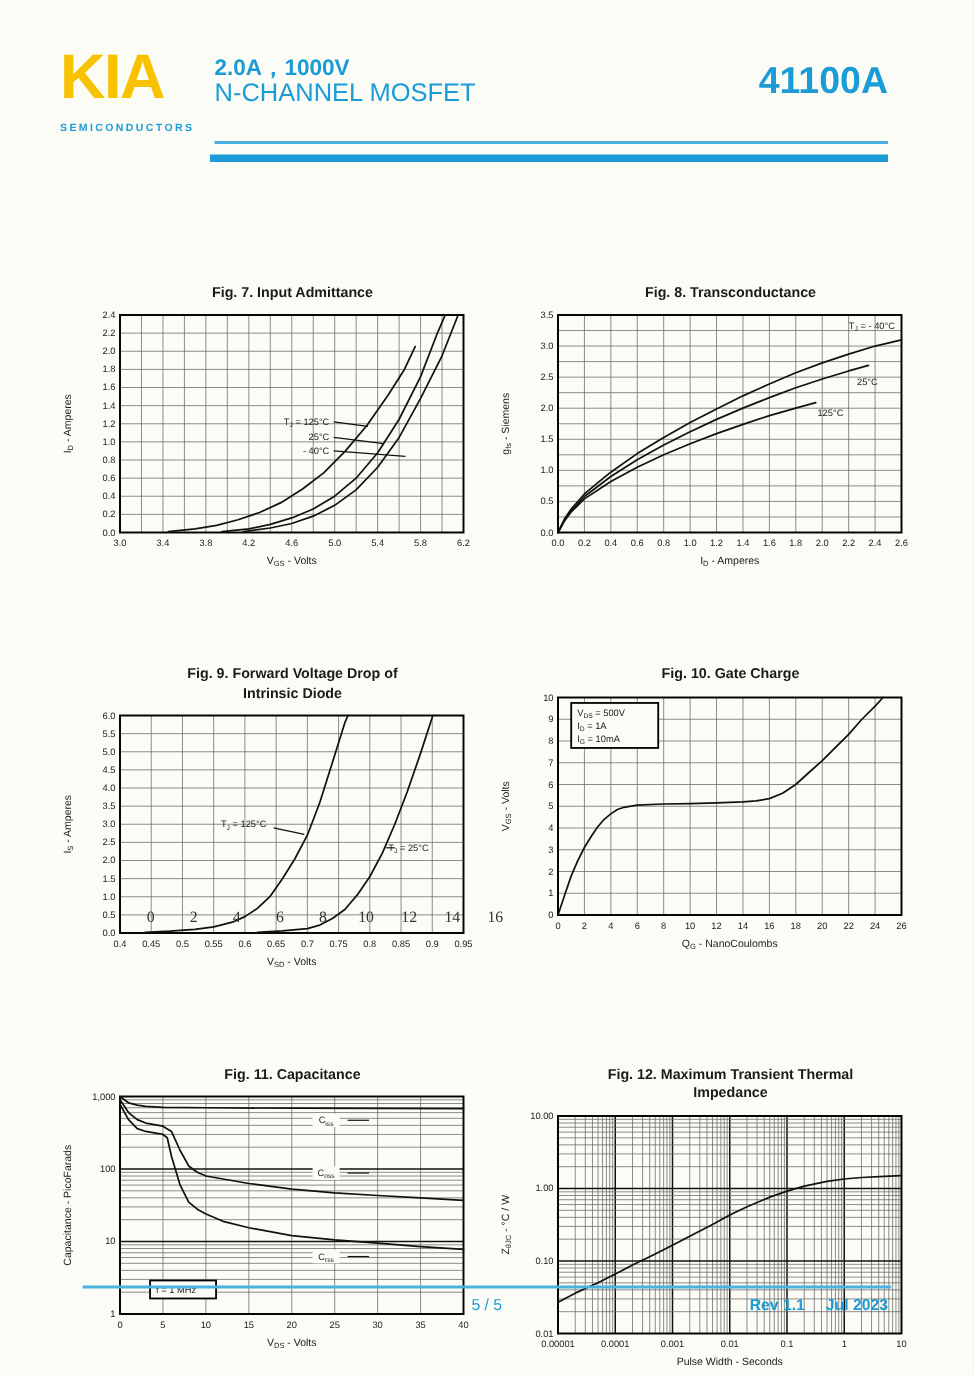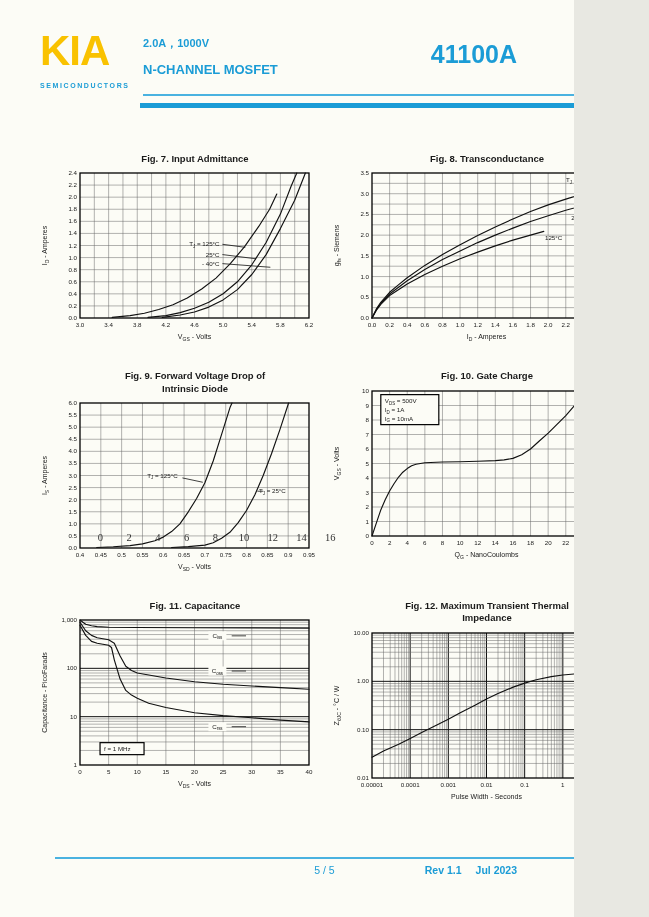--- a/index.html
+++ b/index.html
@@ -1,30 +1,30 @@
 <!DOCTYPE html>
 <html><head>
 <meta charset="utf-8">
 <style>
   html,body{margin:0;padding:0;}
   body{font-family:"Liberation Sans",sans-serif;background:#e8e8e2;}
-  .page{position:relative;width:574px;height:917px;background:#fcfcf6;overflow:hidden;}
+  .page{position:relative;width:649px;height:917px;background:#fcfcf6;overflow:hidden;}
 
   
   .logo{position:absolute;left:40px;top:30px;font-size:42px;font-weight:bold;color:#F9C200;letter-spacing:-1px;line-height:1;}
   .logo-sub{position:absolute;left:40px;top:82px;font-size:7px;font-weight:bold;color:#1B9CD6;letter-spacing:1.6px;}
-  .subtitle1{position:absolute;left:143px;top:36px;font-size:11px;font-weight:bold;color:#1B9CD6;}
-  .subtitle2{position:absolute;left:143px;top:62px;font-size:13px;font-weight:bold;color:#1B9CD6;}
+  .subtitle1{position:absolute;left:143px;top:36px;font-size:15px;font-weight:bold;color:#1B9CD6;}
+  .subtitle2{position:absolute;left:143px;top:52px;font-size:17px;font-weight:normal;color:#1B9CD6;}
   .part-number{position:absolute;right:57px;top:40px;font-size:25px;color:#1B9CD6;font-weight:bold;}
   .rule-thin{position:absolute;left:143px;top:94px;width:449px;height:2px;background:#49b2e0;}
   .rule-thick{position:absolute;left:140px;top:103px;width:452px;height:5px;background:#1B9CD6;}
 
   
   .charts{position:absolute;left:36px;top:153px;width:584px;display:grid;grid-template-columns:292px 292px;row-gap:14px;}
-  .fig{width:284px;}
+  .fig{width:284px;margin-top:37px;}
   .fig-title{font-size:9.5px;font-weight:bold;color:#1a1a1a;text-align:center;white-space:pre-line;line-height:1.3;padding-left:34px;margin-bottom:1px;}
   .fig svg{display:block;overflow:visible;}
 
   
   .footer-rule{position:absolute;left:55px;top:857px;width:539px;height:2px;background:#49b2e0;}
   .footer-page{position:absolute;left:0;top:864px;width:649px;text-align:center;font-size:10.5px;font-weight:normal;color:#1B9CD6;}
   .footer-rev{position:absolute;right:57px;top:864px;font-size:10.5px;font-weight:bold;color:#1B9CD6;}
   .footer-rev span{margin-left:14px;}
 </style>
 </head>

